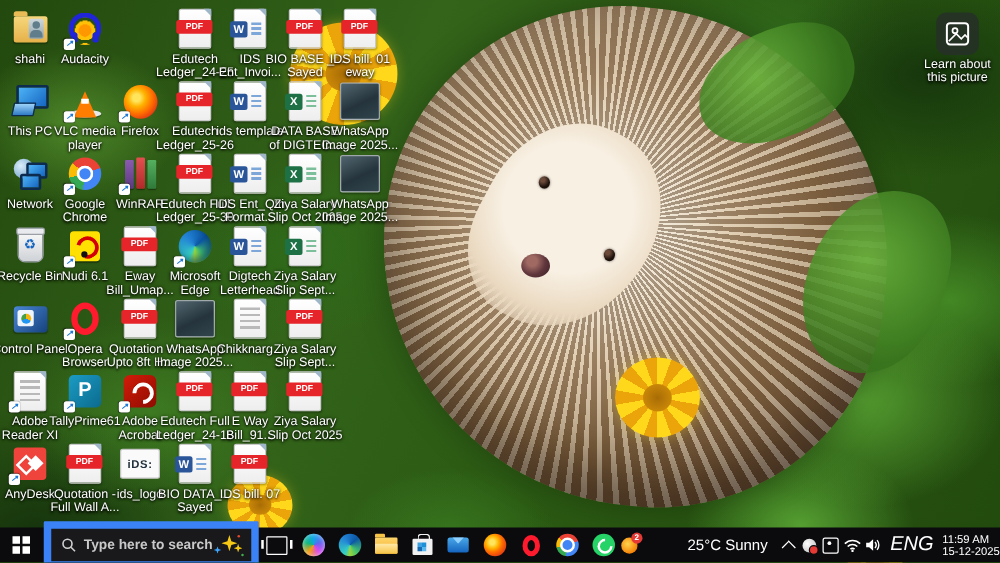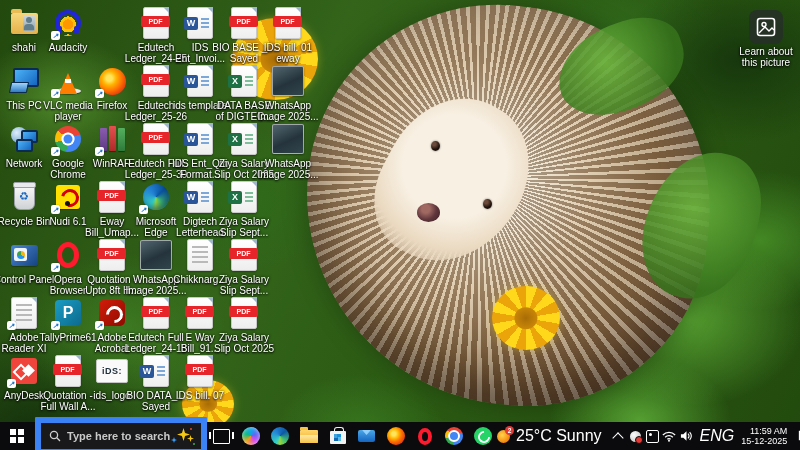--- a/index.html
+++ b/index.html
@@ -218,29 +218,29 @@
     width:8px;height:8px;border-radius:50%;background:#4285f4;border:2px solid #fff;}
   .t-wa{width:18px;height:18px;border-radius:50%;background:#26d366;position:relative;}
   .t-wa::after{content:"";position:absolute;left:4px;top:4px;width:8px;height:8px;border:2px solid #fff;
     border-radius:50%;border-top-color:transparent;transform:rotate(45deg);}
 
   .tb-right{margin-left:auto;display:flex;align-items:center;height:28px;}
   .weather{display:flex;align-items:center;margin-right:8px;}
   .sun{width:13px;height:13px;border-radius:50%;background:radial-gradient(circle at 40% 40%,#ffd54f,#f57c00 75%);position:relative;margin-right:6px;}
   .wbadge{position:absolute;right:-4px;top:-4px;width:9px;height:9px;border-radius:50%;background:#e53935;color:#fff;
     font-size:6.5px;line-height:9px;text-align:center;font-weight:bold;}
-  .wtext{color:#fff;font-size:16px;white-space:nowrap;}
+  .wtext{color:#fff;font-size:12px;white-space:nowrap;margin-left:34px;}
   .trayi{width:17px;height:28px;display:flex;align-items:center;justify-content:center;position:relative;flex:none;}
   .chev{width:7px;height:7px;border-left:1.5px solid #fff;border-top:1.5px solid #fff;transform:rotate(45deg);margin-top:3px;}
   .tr1{width:11px;height:11px;border-radius:50%;background:radial-gradient(circle at 35% 35%,#fdfdfd,#b9b9b9);position:relative;}
   .tr1::after{content:"";position:absolute;right:-2px;bottom:-2px;width:6px;height:6px;border-radius:50%;background:#e53935;border:1px solid #0b0b0e;}
   .tr2{width:11px;height:11px;border:1.5px solid #fff;border-radius:2px;position:relative;}
   .tr2::after{content:"";position:absolute;left:2.5px;top:2.5px;width:3px;height:3px;border-radius:50%;background:#fff;}
   .lang{color:#fff;font-size:16px;margin:0 7px 0 5px;font-style:italic;}
-  .clock{color:#fff;font-size:9px;line-height:10px;text-align:right;margin-right:8px;white-space:nowrap;}
+  .clock{color:#fff;font-size:9px;line-height:10px;text-align:left;margin-right:8px;white-space:nowrap;}
   .action{position:relative;width:20px;height:28px;display:flex;align-items:center;justify-content:center;}
   .abadge{position:absolute;right:0px;bottom:3px;width:9px;height:9px;border-radius:50%;background:#555;color:#fff;
     font-size:6.5px;line-height:9px;text-align:center;border:1px solid #888;}
   .sliver{width:4px;height:28px;border-left:1px solid #3a3a3a;margin-left:4px;}
 </style>
 </head>
 <body>
 
 <div class="wall"></div>
 <div class="hog"></div>

